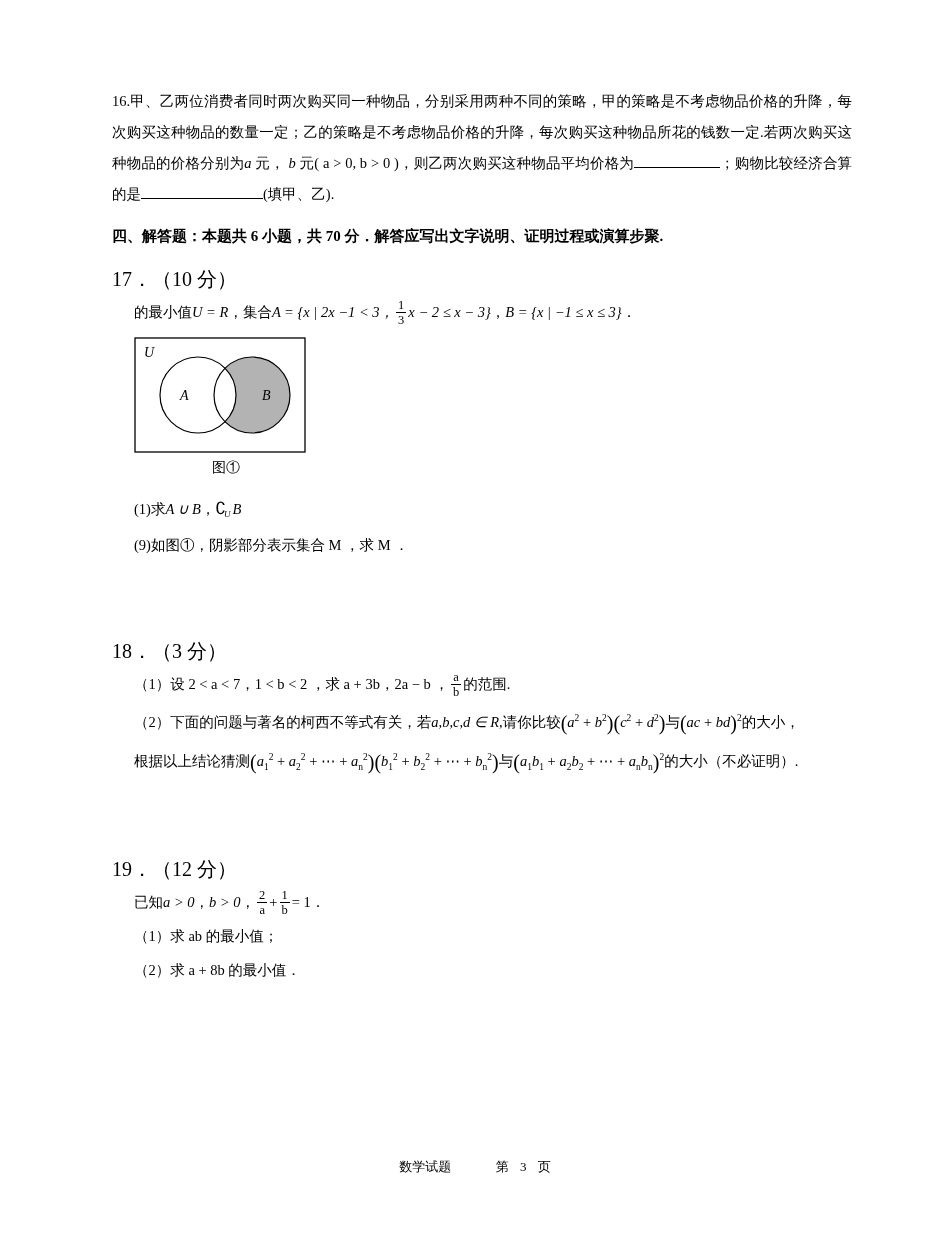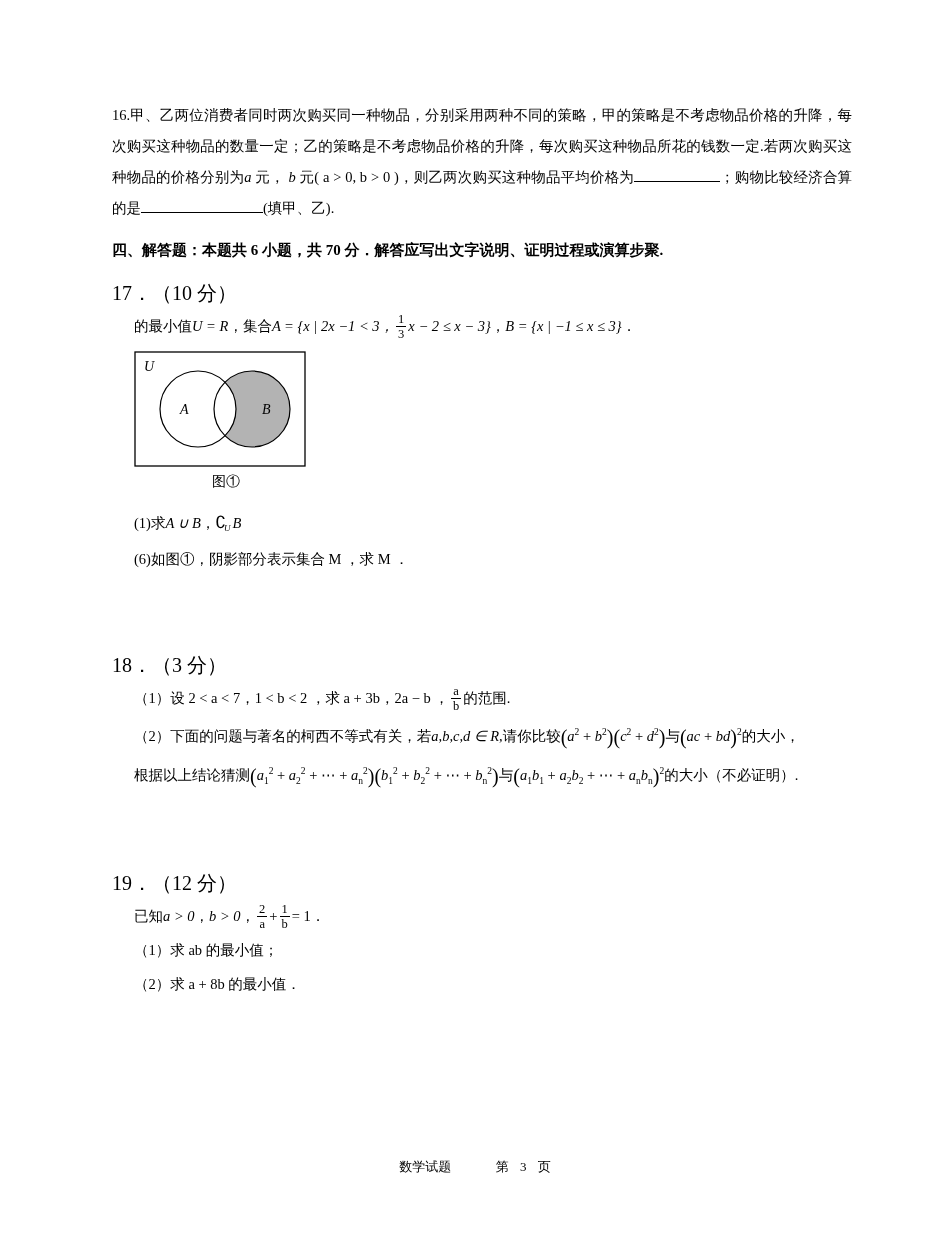--- a/index.html
+++ b/index.html
@@ -18,21 +18,21 @@
   .page {
     position: relative;
     width: 950px;
     height: 1244px;
     padding: 0;
     box-sizing: border-box;
   }
   .content {
     position: absolute;
     left: 112px;
-    top: 100px;
+    top: 86px;
     width: 740px;
   }
   .para {
     font-size: 14.5px;
     line-height: 31px;
     text-align: justify;
     margin: 0 0 0 0;
   }
   .sec-title {
     font-size: 15px;
@@ -145,21 +145,21 @@
         <text x="46" y="63" font-family="Liberation Serif, serif" font-style="italic" font-size="14">A</text>
         <text x="128" y="63" font-family="Liberation Serif, serif" font-style="italic" font-size="14">B</text>
       </svg>
       <div class="venn-caption">图①</div>
     </div>
 
     <div class="body-line" style="margin-top:14px">
       <span>(1)求</span><i class="mv">A ∪ B</i><span>，</span><span class="complement"><span class="cc">∁</span><span class="cu">U</span><i class="mv">B</i></span>
     </div>
 
-    <div class="body-line">(6)如图①，阴影部分表示集合 M ，求 M ．</div>
+    <div class="body-line">(9)如图①，阴影部分表示集合 M ，求 M ．</div>
 
     <div class="gap-lg"></div>
 
     <div class="qnum">18．（3 分）</div>
 
     <div class="body-line">
       <span>（1）</span><span>设 2 &lt; a &lt; 7，1 &lt; b &lt; 2 ，求 a + 3b，2a − b ，</span><span class="frac"><span class="num">a</span><span class="den">b</span></span><span>的范围.</span>
     </div>
 
     <div class="body-line">

